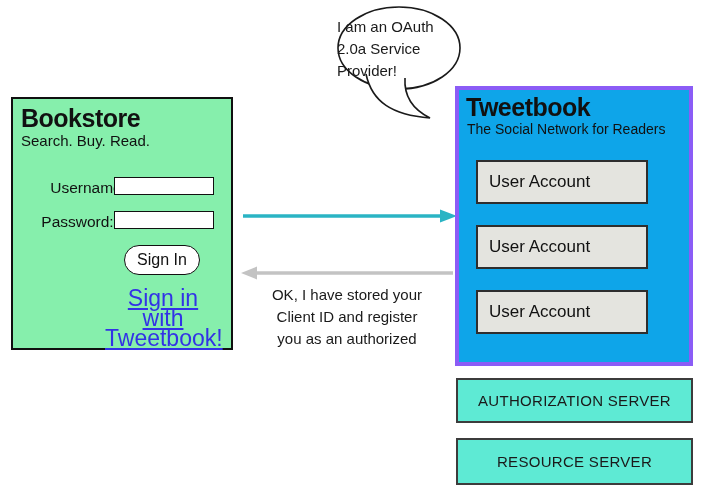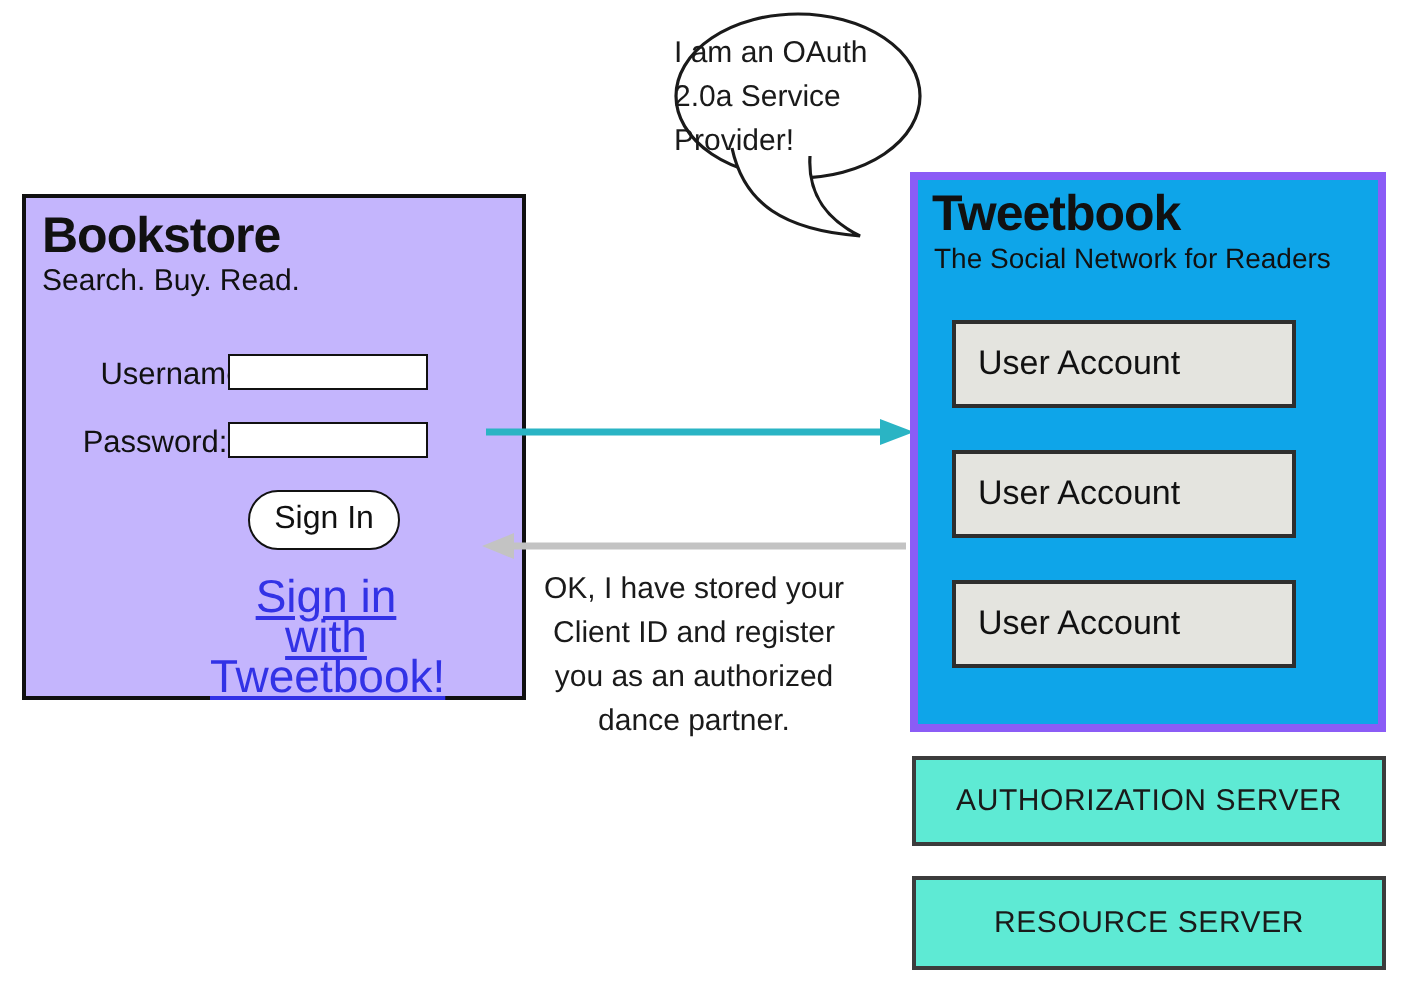--- a/index.html
+++ b/index.html
@@ -8,22 +8,22 @@
     font-family:"Liberation Sans",sans-serif;color:#111;
   }
   
   .bubble-svg{position:absolute;left:330px;top:2px;}
   .bubble-text{
     position:absolute;left:337px;top:16px;width:124px;
     font-size:15px;line-height:22px;text-align:left;color:#1a1a1a;
   }
   
   .bookstore{
-    position:absolute;left:11px;top:97px;width:252px;height:253px;
-    background:#c4b5fd;border:2px solid #101010;box-sizing:border-box;
+    position:absolute;left:11px;top:97px;width:222px;height:253px;
+    background:#86efac;border:2px solid #101010;box-sizing:border-box;
   }
   .bs-title{position:absolute;left:8px;top:5px;font-size:25px;font-weight:bold;letter-spacing:-0.5px;}
   .bs-tagline{position:absolute;left:8px;top:33px;font-size:15px;}
   .fld-label{position:absolute;left:16px;width:97px;text-align:right;font-size:15.5px;}
   .lbl-user{top:80px;}
   .lbl-pass{top:114px;text-align:center;}
   .fld-input{
     position:absolute;left:101px;width:100px;height:18px;box-sizing:border-box;
     border:1.5px solid #111;background:#fff;border-radius:0;font-size:13px;padding:0 3px;outline:none;
   }
@@ -105,21 +105,20 @@
   </svg>
 
   <svg class="arrow arrow-response" width="216" height="16" viewBox="0 0 216 16">
     <line x1="17" y1="8" x2="213" y2="8" stroke="#c3c3c3" stroke-width="3.6"></line>
     <polygon points="17,1.5 1,8 17,14.5" fill="#c3c3c3"></polygon>
   </svg>
   <div class="msg msg-response">
     <div>OK, I have stored your</div>
     <div>Client ID and register</div>
     <div>you as an authorized</div>
-    <div>dance partner.</div>
   </div>
 
   <div class="tweetbook">
     <div class="tw-title">Tweetbook</div>
     <div class="tw-tagline">The Social Network for Readers</div>
     <div class="ua-box ua-1">User Account</div>
     <div class="ua-box ua-2">User Account</div>
     <div class="ua-box ua-3">User Account</div>
   </div>
 

